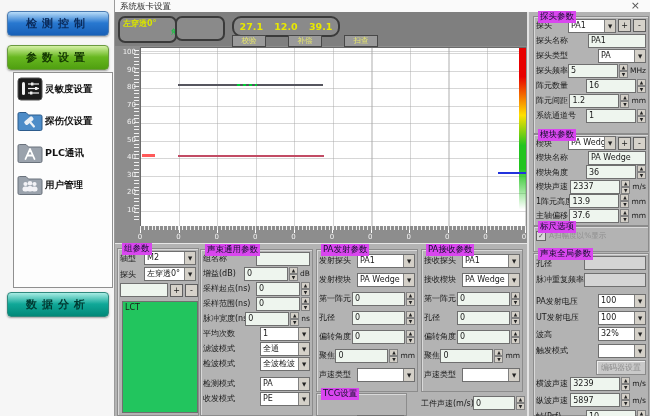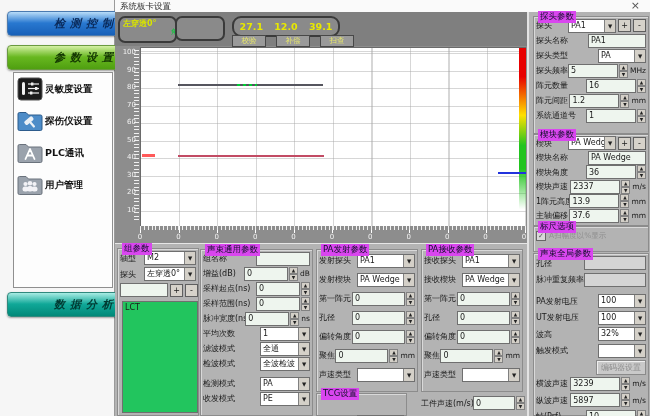--- a/index.html
+++ b/index.html
@@ -1,42 +1,42 @@
 <!DOCTYPE html>
 <html><head>
 <meta charset="utf-8">
 <style>
   html,body{margin:0;padding:0;}
   body{width:650px;height:416px;position:relative;background:#f0f0f0;
        font-family:"DejaVu Sans",sans-serif;font-size:9px;color:#1a1a1a;overflow:hidden;}
   
   .sidebar{position:absolute;left:0;top:0;width:114px;height:416px;background:#f6f6f6;border-right:1px solid #9a9a9a;}
   .sbbtn{width:100px;height:23px;margin:0 auto;border-radius:4px;display:flex;align-items:center;justify-content:center;
-         font-weight:bold;font-style:italic;letter-spacing:5px;font-size:11px;border:1px solid #888;box-shadow:0 1px 2px rgba(0,0,0,.35);padding-left:28px;}
+         font-weight:bold;letter-spacing:5px;font-size:11px;border:1px solid #888;box-shadow:0 1px 2px rgba(0,0,0,.35);}
   .sb-blue{position:absolute;left:7px;top:11px;background:linear-gradient(#b8dcf8,#2878d0 48%,#1860b8);color:#0a2a5a;border-color:#4a7ab0;}
   .sb-green{position:absolute;left:7px;top:45px;background:linear-gradient(#d4f0a4,#68b820 48%,#4f9f10);color:#143802;border-color:#6a9a40;}
   .sb-teal{position:absolute;left:7px;top:292px;background:linear-gradient(#a8ece4,#10a898 48%,#008878);color:#003a32;border-color:#30897d;}
   .sb-panel{position:absolute;left:13px;top:72px;width:98px;height:214px;background:#fdfdfd;border:1px solid #8f8f8f;}
   .sb-item{display:flex;align-items:center;gap:2px;padding:4px 1px 4px 3px;cursor:default;}
   .sb-item .lab{font-size:9.5px;font-weight:bold;color:#111;}
   
   .header{position:absolute;left:115px;top:0;width:535px;height:12px;background:#fafafa;}
   .title{position:absolute;left:5px;top:1px;font-size:8.5px;color:#333;}
   .close{position:absolute;right:10px;top:0px;font-size:11px;color:#555;line-height:11px;}
   
   .work{position:absolute;left:115px;top:12px;width:412px;height:231px;background:#8d8d8d;}
   .tbar{position:absolute;left:0;top:0;width:412px;height:34px;background:#7f7f7f;}
   .disp{position:absolute;border:2px solid #3a3a3a;border-radius:7px;background:#8a8a8a;}
   .disp-probe{left:3px;top:4px;width:49px;height:21px;padding:1px 3px;}
   .disp-probe .l1{color:#d8e400;font-weight:bold;font-size:8px;line-height:9px;white-space:nowrap;}
   .disp-probe .l2{color:#00cc33;font-size:7px;line-height:8px;white-space:nowrap;margin-left:48px;}
   .disp-blank{left:60px;top:4px;width:46px;height:21px;}
   .readout{left:117px;top:4px;width:104px;height:17px;display:flex;align-items:center;justify-content:space-around;
            color:#e8e800;font-weight:bold;font-size:9.5px;border-radius:9px;}
-  .acts{position:absolute;left:117px;top:23px;display:flex;gap:10px;}
+  .acts{position:absolute;left:117px;top:23px;display:flex;gap:22px;}
   .abtn{min-width:28px;height:10px;background:#9a9a9a;border:1px solid #484848;color:#e8e86a;font-size:7.5px;
         display:flex;align-items:center;justify-content:center;padding:0 2px;}
   
   .plot{position:absolute;left:25px;top:35px;width:385px;height:178px;background:#ffffff;border-top:1px solid #6a6a6a;border-left:1px solid #6a6a6a;
         background-image:
           repeating-linear-gradient(to right,rgba(165,165,165,.45) 0 1px,transparent 1px 38.5px),
           repeating-linear-gradient(to bottom,rgba(165,165,165,.45) 0 1px,transparent 1px 17.56px);
         background-position:38px 0,0 5px;overflow:hidden;}
   .sline{position:absolute;}
   .colorbar{position:absolute;right:0px;top:0px;width:7px;height:168px;

